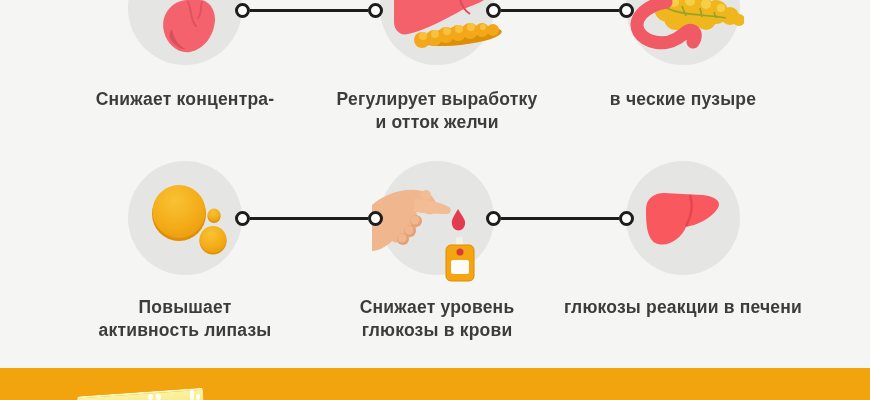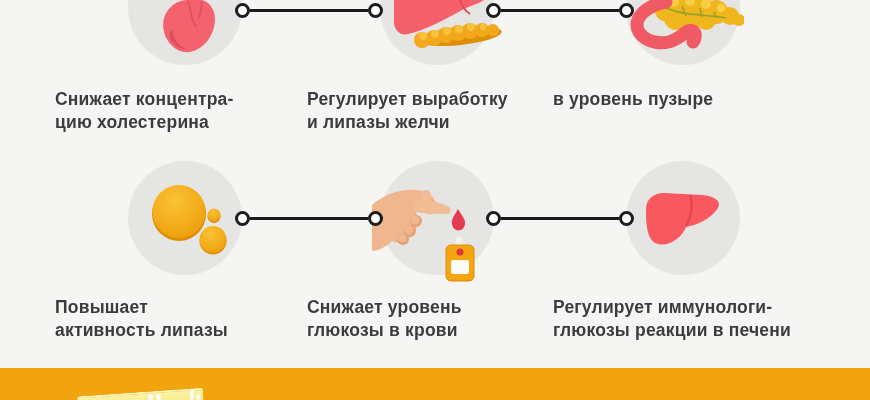--- a/index.html
+++ b/index.html
@@ -10,21 +10,21 @@
   .pos1{left:128px;top:-49px}.pos2{left:380px;top:-49px}.pos3{left:626px;top:-49px}
   .pos4{left:128px;top:161px}.pos5{left:380px;top:161px}.pos6{left:626px;top:161px}
   .icon{position:absolute;}
   
   .conn{position:absolute;display:flex;align-items:center;height:16px;}
   .cn-a{left:235px;width:148px}.cn-b{left:486px;width:148px}
   .cn-r1{top:2px}.cn-r2{top:210px}
   .ring{width:9px;height:9px;border:3px solid #1d1d1d;border-radius:50%;background:#ffffff;flex:none;}
   .cline{flex:1;height:3px;background:#1d1d1d;}
   
-  .label{position:absolute;width:260px;font-size:17.5px;font-weight:600;
+  .label{position:absolute;width:260px;text-align:center;font-size:17.5px;font-weight:600;
          color:#3c3c3c;line-height:23px;letter-spacing:0.2px;}
   .lc1{left:55px}.lc2{left:307px}.lc3{left:553px}
   .lr1{top:88px}.lr2{top:296px}
   .ln{display:block;}
   
   .footer{position:absolute;left:0;top:368px;width:870px;height:32px;background:#f1a40d;}
   .package{position:absolute;left:78px;top:24px;width:126px;height:30px;border-radius:3px;
            background:linear-gradient(#fbf3a2,#f2dc70);border-top:2px solid #fdf8c6;
            transform:rotate(-4deg);}
   .speck{position:absolute;background:#ffffff;opacity:.85;border-radius:2px;}
@@ -159,40 +159,38 @@
     <span class="ring"></span>
   </div>
   <div class="conn cn-b cn-r2">
     <span class="ring"></span>
     <span class="cline"></span>
     <span class="ring"></span>
   </div>
 
   <div class="label lr1 lc1">
     <span class="ln">Снижает концентра-</span>
-    <span class="ln">цию холестерина</span>
   </div>
   <div class="label lr1 lc2">
     <span class="ln">Регулирует выработку</span>
-    <span class="ln">и липазы желчи</span>
+    <span class="ln">и отток желчи</span>
   </div>
   <div class="label lr1 lc3">
-    <span class="ln">в уровень пузыре</span>
+    <span class="ln">в ческие пузыре</span>
   </div>
 
   <div class="label lr2 lc2">
     <span class="ln">Снижает уровень</span>
     <span class="ln">глюкозы в крови</span>
   </div>
   <div class="label lr2 lc1">
     <span class="ln">Повышает</span>
     <span class="ln">активность липазы</span>
   </div>
   <div class="label lr2 lc3">
-    <span class="ln">Регулирует иммунологи-</span>
     <span class="ln">глюкозы реакции в печени</span>
   </div>
 
   <div class="footer">
     <div class="package"></div>
     <span class="speck sp1"></span>
     <span class="speck sp2"></span>
     <span class="speck sp3"></span>
     <span class="speck sp4"></span>
   </div>

